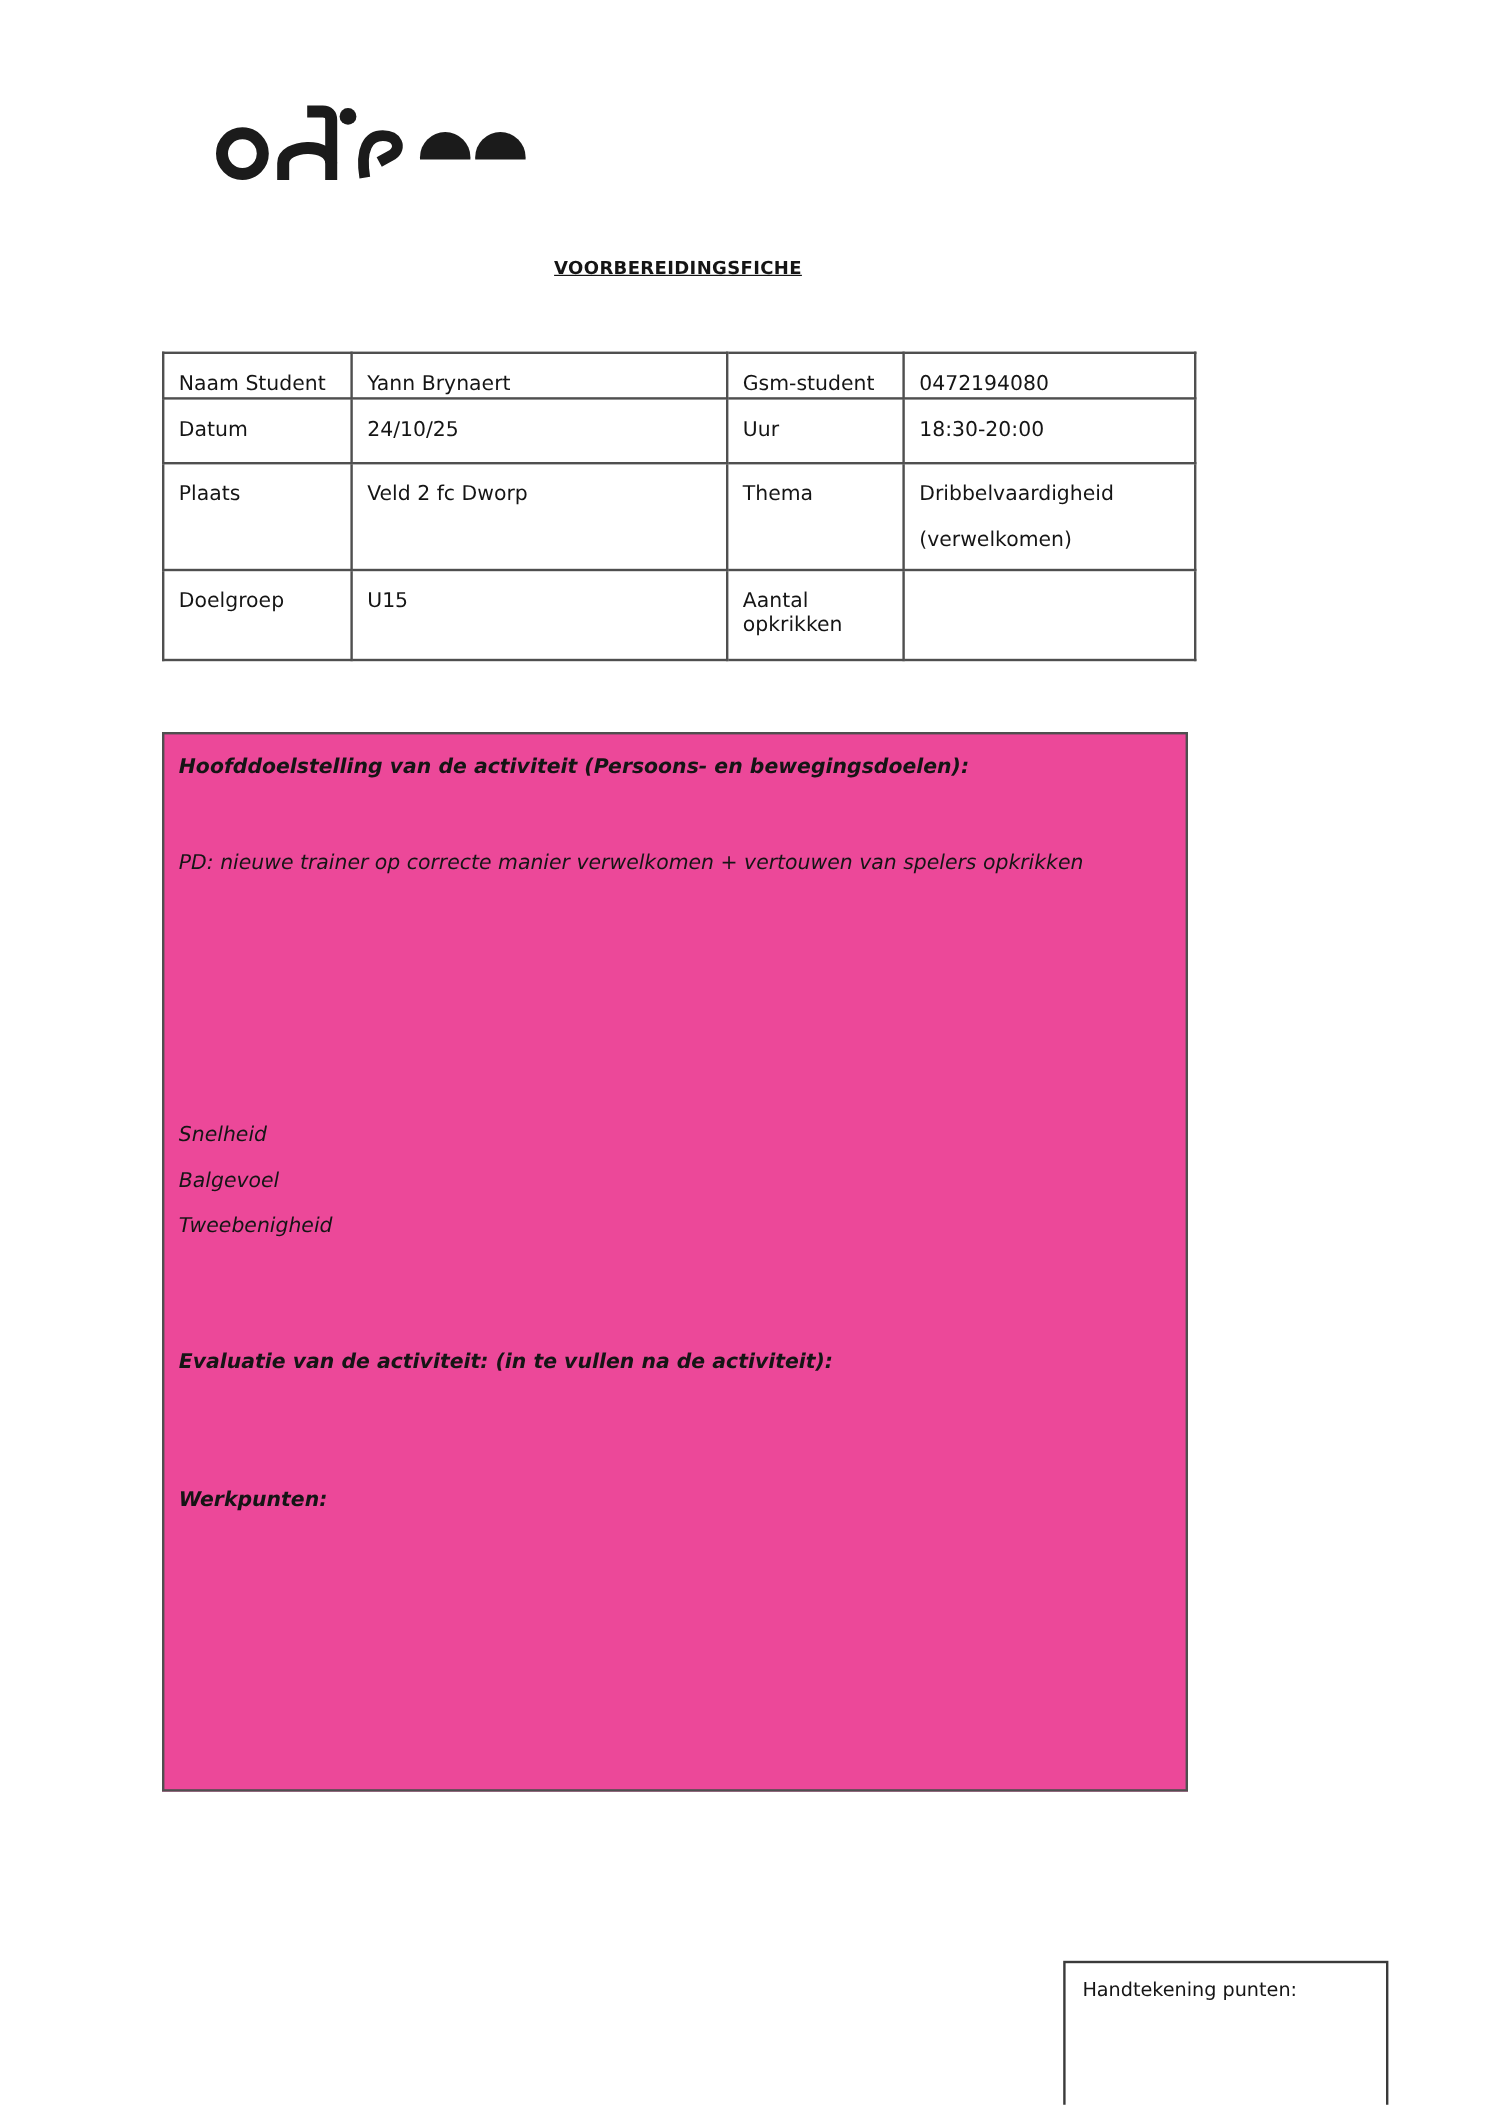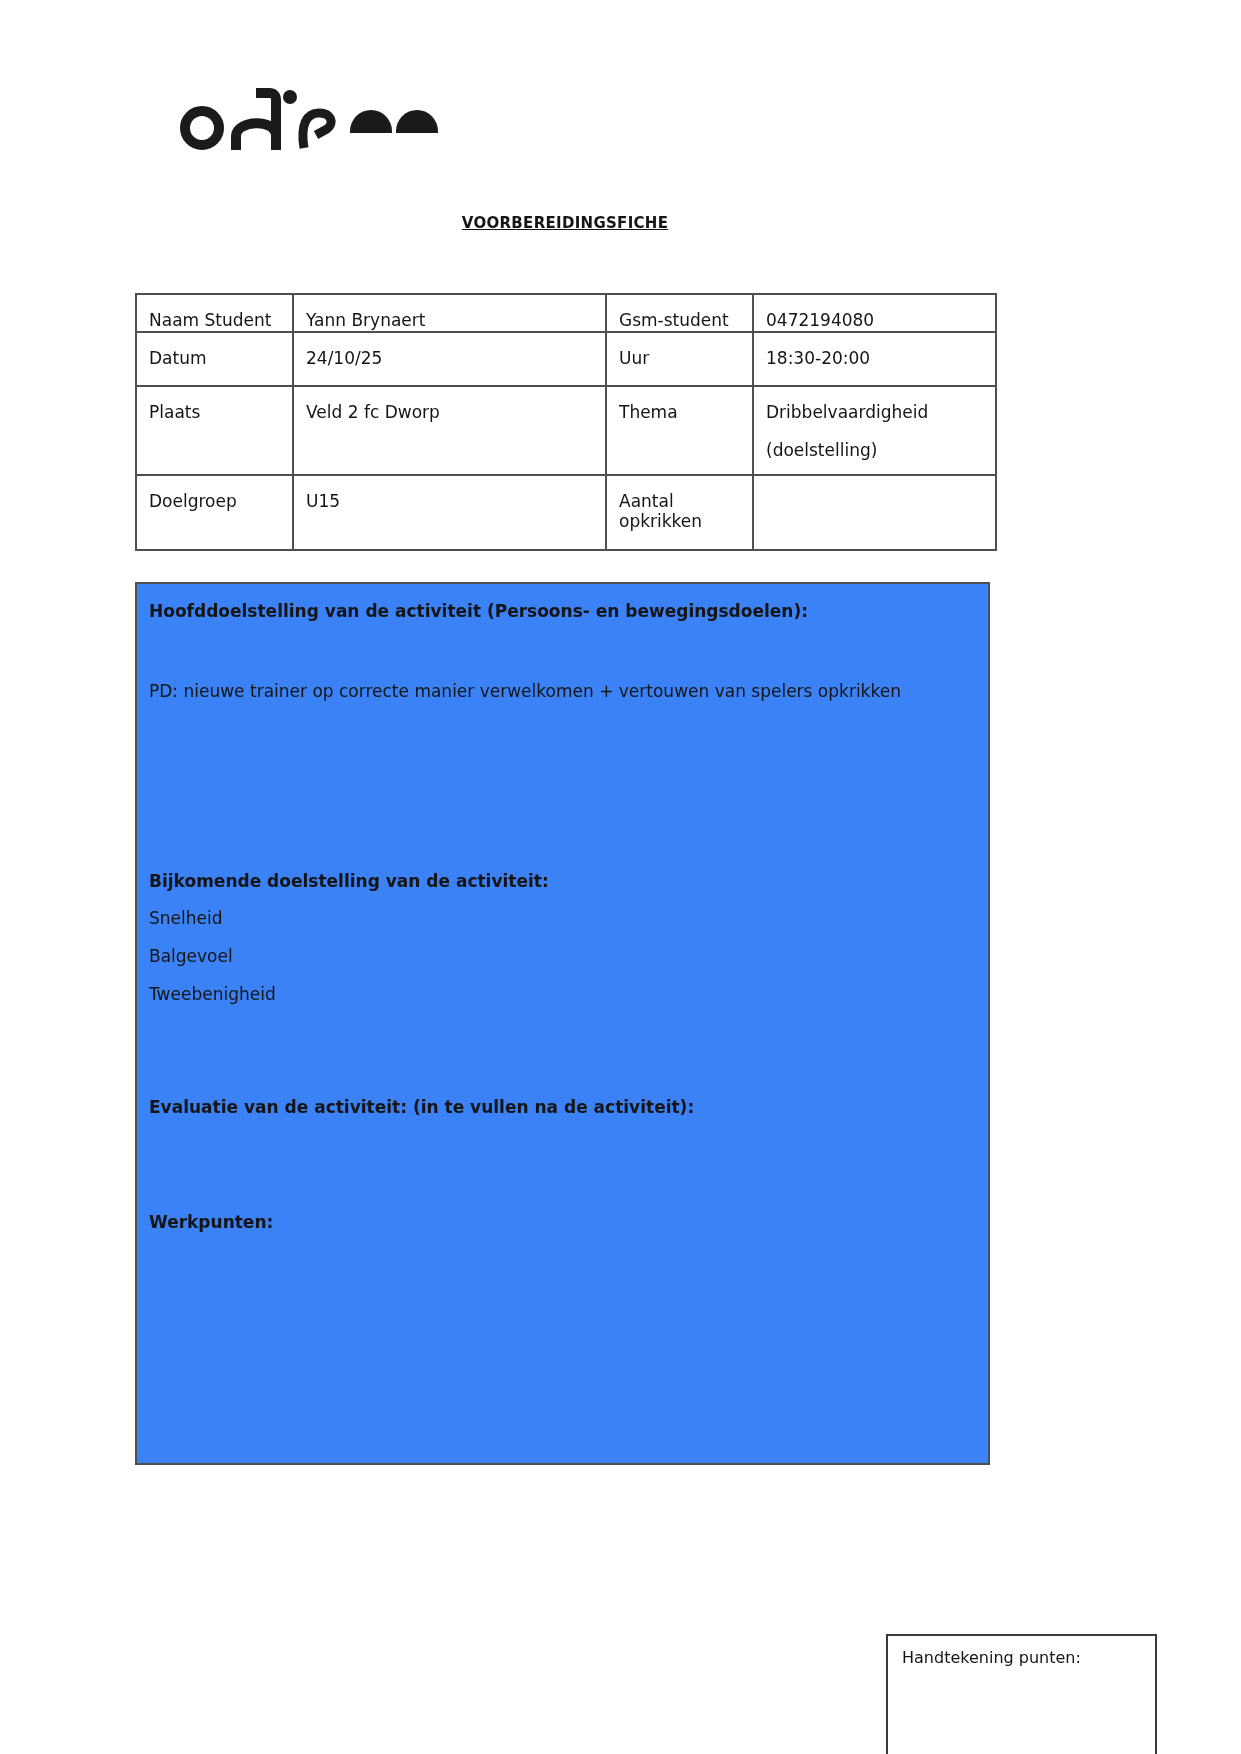--- a/index.html
+++ b/index.html
@@ -26,22 +26,22 @@
     padding:15px 8px 0 12px;
     font-size:17px;line-height:20px;
     overflow:hidden;
   }
   .r1{height:38px;} .r2{height:54px;} .r3{height:89px;} .r4{height:75px;}
   .line2-wide{display:block;margin-top:18px;}
   .tight{line-height:24px;}
 
   
   #main-box{
-    left:135px;top:582px;width:851px;height:879px;
-    border:2px solid #4f4f4f;background:#3b82f6;
+    left:135px;top:610px;width:851px;height:879px;
+    border:2px solid #4f4f4f;background:#ec4899;font-style:italic;
   }
   #main-box .line{position:absolute;left:12px;right:10px;font-size:17px;line-height:21px;}
 
   
   #sig-box{
     left:886px;top:1634px;width:267px;height:130px;
     border:2px solid #3a3a3a;
   }
   #sig-box .lbl{position:absolute;left:14px;top:12px;font-size:16px;}
 </style>
@@ -91,40 +91,39 @@
       <td>24/10/25</td>
       <td>Uur</td>
       <td>18:30-20:00</td>
     </tr>
     <tr class="r3">
       <td>Plaats</td>
       <td>Veld 2 fc Dworp</td>
       <td>Thema</td>
       <td>
         <span>Dribbelvaardigheid</span>
-        <span class="line2-wide">(doelstelling)</span>
+        <span class="line2-wide">(verwelkomen)</span>
       </td>
     </tr>
     <tr class="r4">
       <td>Doelgroep</td>
       <td>U15</td>
       <td class="tight">
         <span>Aantal</span><br>
         <span>opkrikken</span>
       </td>
       <td></td>
     </tr>
   </tbody>
 </table>
 
 <div class="abs" id="main-box">
   <div class="line b" style="top:17px">Hoofddoelstelling van de activiteit (Persoons- en bewegingsdoelen):</div>
   <div class="line" style="top:97px">PD: nieuwe trainer op correcte manier verwelkomen + vertouwen van spelers opkrikken</div>
 
-  <div class="line b" style="top:287px">Bijkomende doelstelling van de activiteit:</div>
   <div class="line" style="top:324px">Snelheid</div>
   <div class="line" style="top:362px">Balgevoel</div>
   <div class="line" style="top:400px">Tweebenigheid</div>
 
   <div class="line b" style="top:513px">Evaluatie van de activiteit: (in te vullen na de activiteit):</div>
   <div class="line b" style="top:628px">Werkpunten:</div>
 </div>
 
 <div class="abs" id="sig-box">
   <span class="lbl">Handtekening punten:</span>

